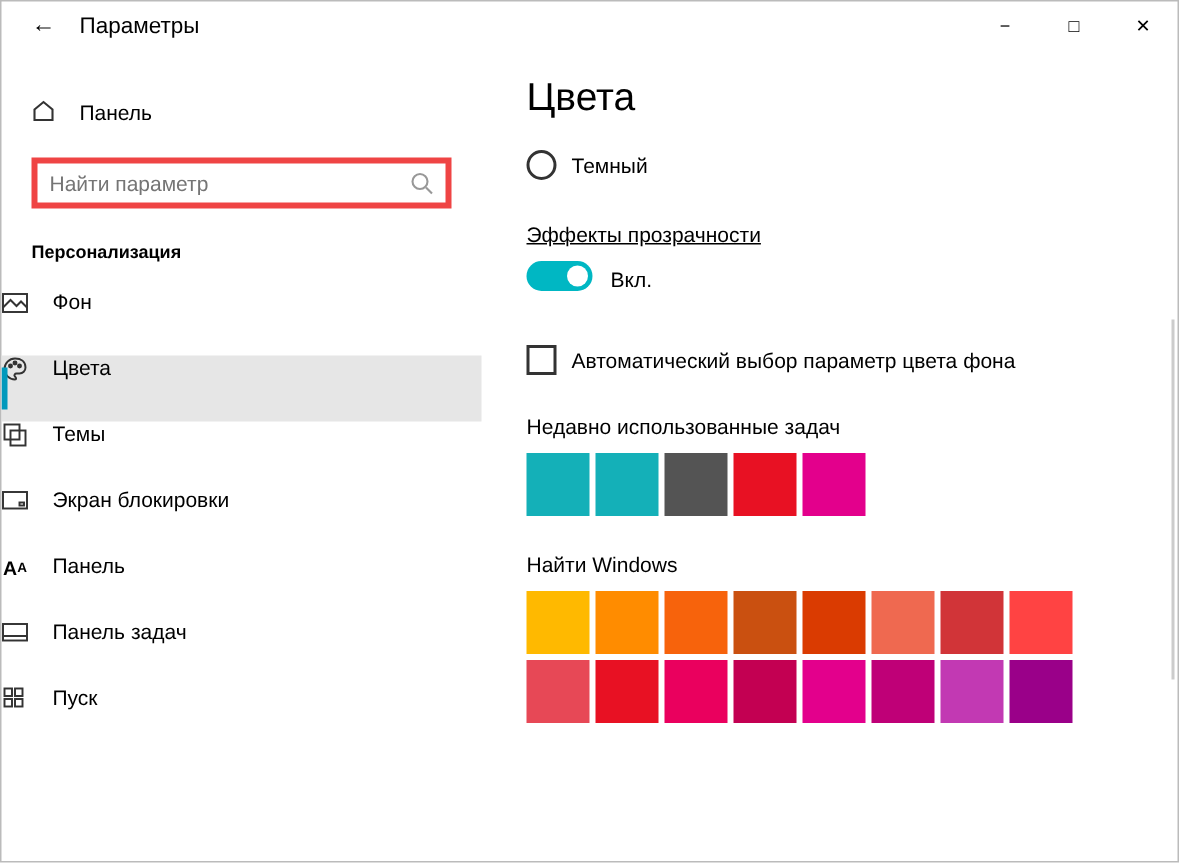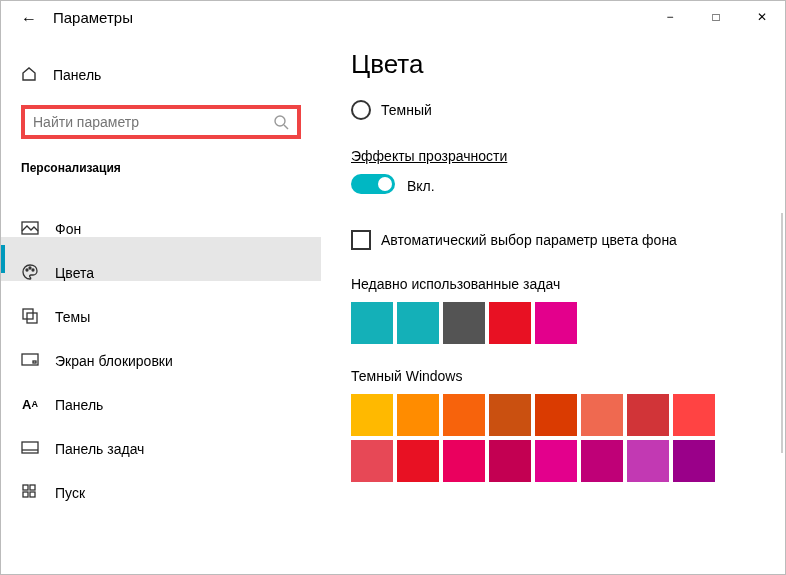--- a/index.html
+++ b/index.html
@@ -31,21 +31,21 @@
 .search {
   margin: 12px 20px 18px 20px;
   height: 34px;
   border: 4px solid #ef4444;
   display:flex; align-items:center; padding:0 8px;
 }
 .search input { flex:1; border:none; outline:none; font-size:14px; background:transparent;}
 .search .sicon { width:16px; height:16px; opacity:.6; }
 .cat-title { font-weight:600; font-size:12px; padding:4px 20px 18px 20px; }
 .navlist { list-style:none; }
-.navitem { display:flex; align-items:flex-end; height:44px; padding-left:20px; gap:16px; cursor:pointer; position:relative;}
+.navitem { display:flex; align-items:flex-start; height:44px; gap:16px; cursor:pointer; position:relative;}
 .navitem.active { background:#e6e6e6; }
 .navitem.active::before { content:""; position:absolute; left:0; top:8px; bottom:8px; width:4px; background:#0099bc; }
 .navitem .nicon { width:18px; height:18px; display:flex; align-items:center; justify-content:center; }
 .navitem .nlabel { font-size:14px; }
 .main { flex:1; padding: 8px 0 0 0; overflow:hidden; position:relative; }
 .page-title { font-size:26px; font-weight:400; padding: 8px 0 16px 0; margin-left:4px;}
 .radio-row { display:flex; align-items:center; gap:10px; margin:4px 0 28px 4px;}
 .radio { width:20px; height:20px; border:2px solid #333; border-radius:50%; }
 .section-label { font-size:14px; margin:0 0 10px 4px;text-decoration:underline; }
 .toggle-row { display:flex; align-items:flex-end; gap:12px; margin:0 0 36px 4px;}
@@ -185,21 +185,21 @@
 
       <div class="sub-label">Недавно использованные задач</div>
       <div class="swatches" id="recent-swatches">
           <div class="swatch" style="background: rgb(20, 176, 184);"></div>
           <div class="swatch" style="background: rgb(20, 176, 184);"></div>
           <div class="swatch" style="background: rgb(84, 84, 84);"></div>
           <div class="swatch" style="background: rgb(232, 17, 35);"></div>
           <div class="swatch" style="background: rgb(227, 0, 140);"></div>
         </div>
 
-      <div class="sub-label">Темный Windows</div>
+      <div class="sub-label">Найти Windows</div>
       <div id="windows-grid">
           <div class="grid">
             <div class="swatch" style="background: rgb(255, 185, 0);"></div>
             <div class="swatch" style="background: rgb(255, 140, 0);"></div>
             <div class="swatch" style="background: rgb(247, 99, 12);"></div>
             <div class="swatch" style="background: rgb(202, 80, 16);"></div>
             <div class="swatch" style="background: rgb(218, 59, 1);"></div>
             <div class="swatch" style="background: rgb(239, 105, 80);"></div>
             <div class="swatch" style="background: rgb(209, 52, 56);"></div>
             <div class="swatch" style="background: rgb(255, 67, 67);"></div>

